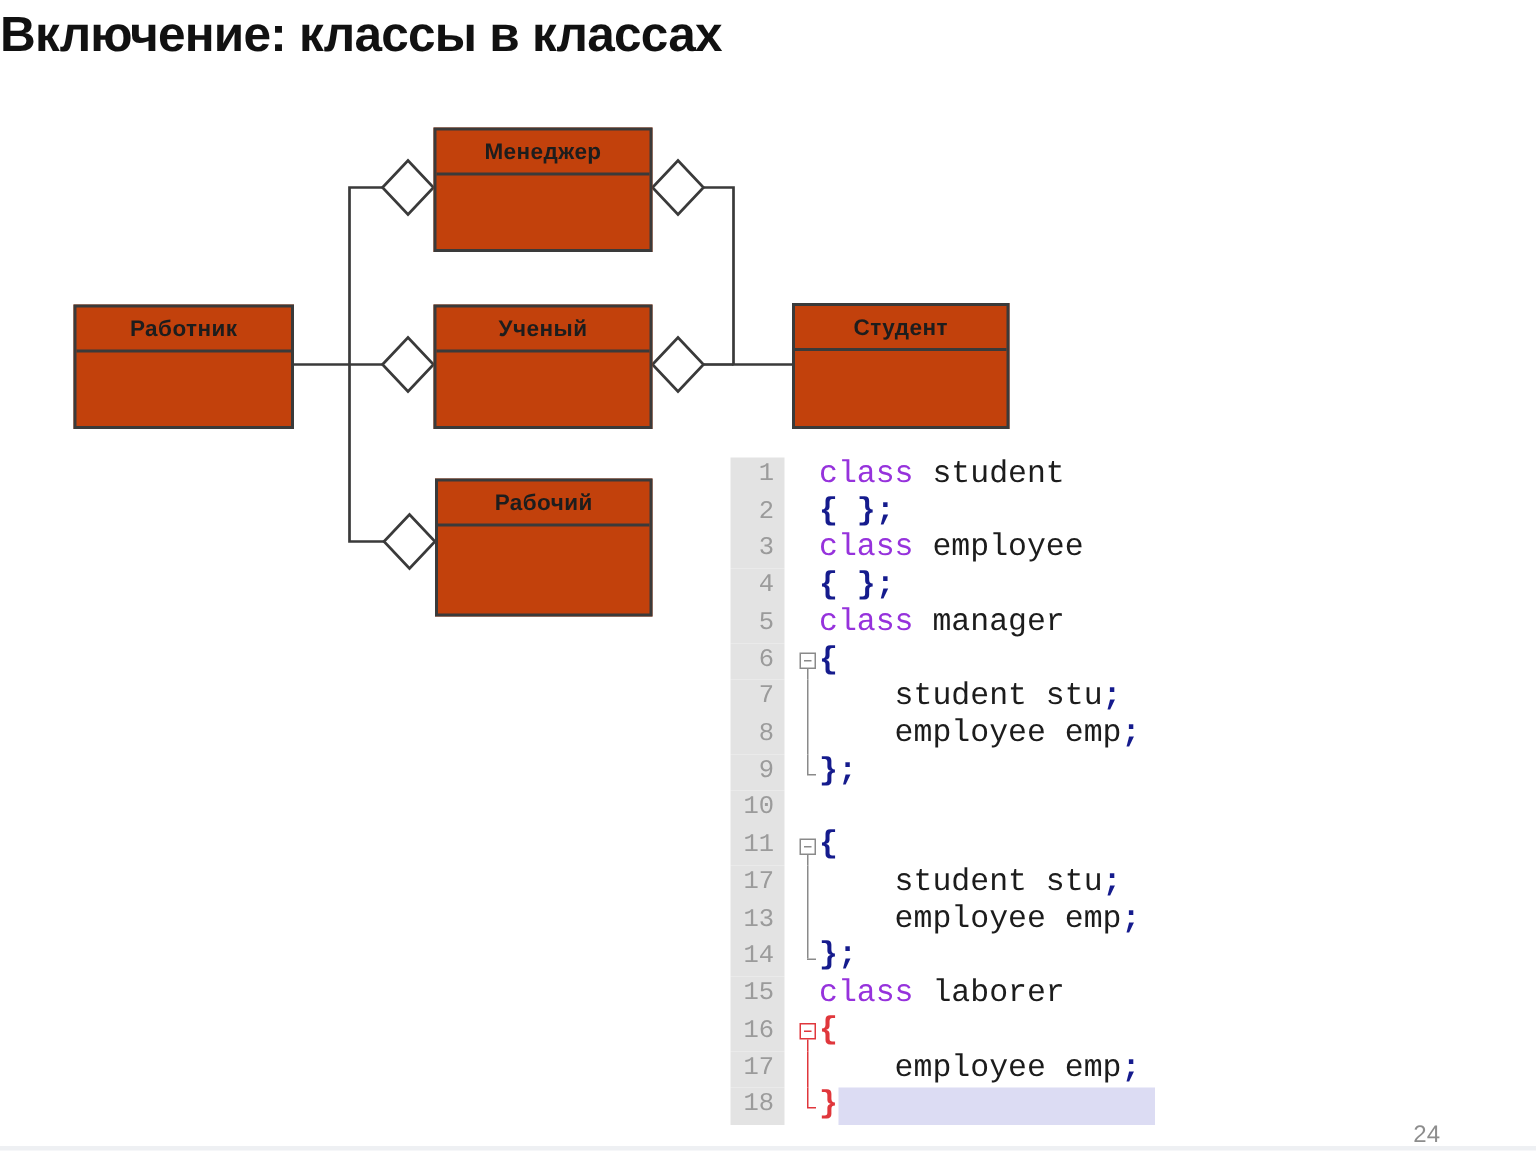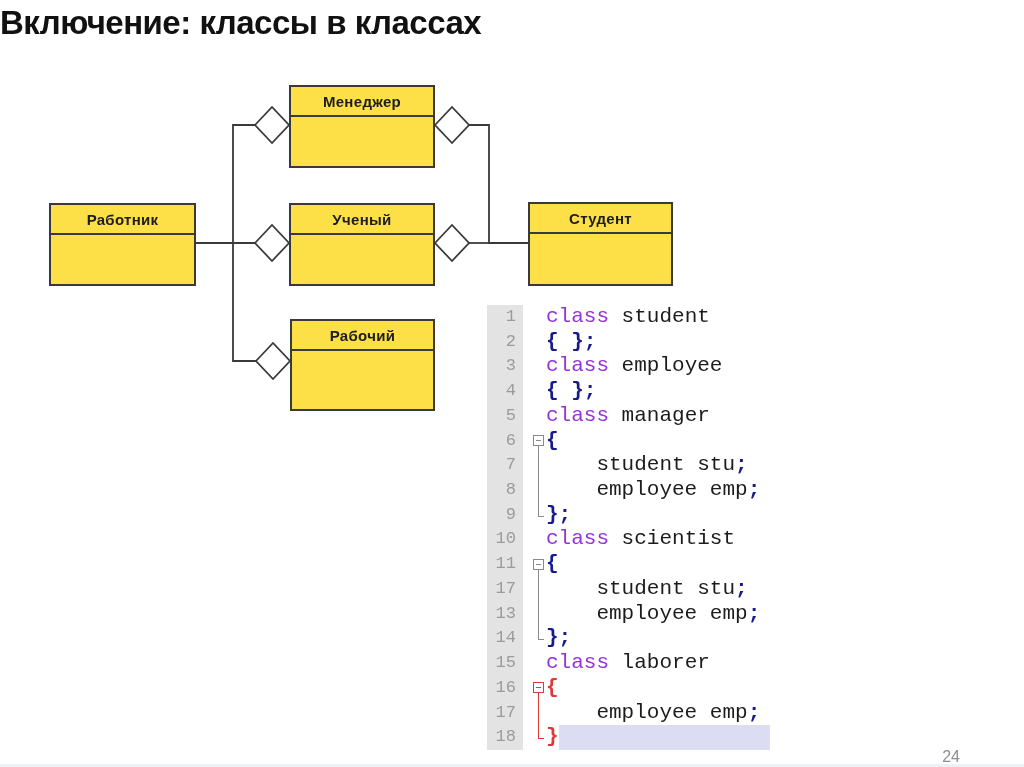--- a/index.html
+++ b/index.html
@@ -15,21 +15,21 @@
   .page-number{
     position:absolute;top:748px;right:64px;
     font-size:16px;color:#8d8d8d;
   }
   .bottom-edge{
     position:absolute;left:0;right:0;bottom:0;height:3px;background:#eef0f3;
   }
   
   .diagram-svg{position:absolute;left:0;top:0;width:1024px;height:767px;}
   .class-box{
-    position:absolute;background:#fde047;border:2px solid #3a3a3a;
+    position:absolute;background:#c2410c;border:2px solid #3a3a3a;
     box-sizing:border-box;
   }
   .class-box .cb-title{
     height:30px;border-bottom:2px solid #3a3a3a;box-sizing:border-box;
     display:flex;align-items:center;justify-content:center;
     font-size:15px;font-weight:700;color:#1d1d1d;letter-spacing:.3px;
   }
   .box-manager  {left:289px;top:85px; width:146px;height:83px;}
   .box-worker   {left:49px; top:203px;width:147px;height:83px;}
   .box-scientist{left:289px;top:203px;width:146px;height:83px;}
@@ -164,21 +164,20 @@
         <div class="gut">9</div>
         <div class="fold fgray">
           <div class="fl-top"></div>
           <div class="fl-stub"></div>
         </div>
         <div class="codecell"><span class="tk-p">};</span></div>
       </div>
       <div class="crow">
         <div class="gut">10</div>
         <div class="fold fgray"></div>
-        <div class="codecell"><span class="tk-kw">class</span><span class="tk-id"> scientist</span></div>
       </div>
       <div class="crow">
         <div class="gut">11</div>
         <div class="fold fgray">
           <div class="fm">
             <div class="fmm"></div>
           </div>
           <div class="fl-below"></div>
         </div>
         <div class="codecell"><span class="tk-p">{</span></div>

